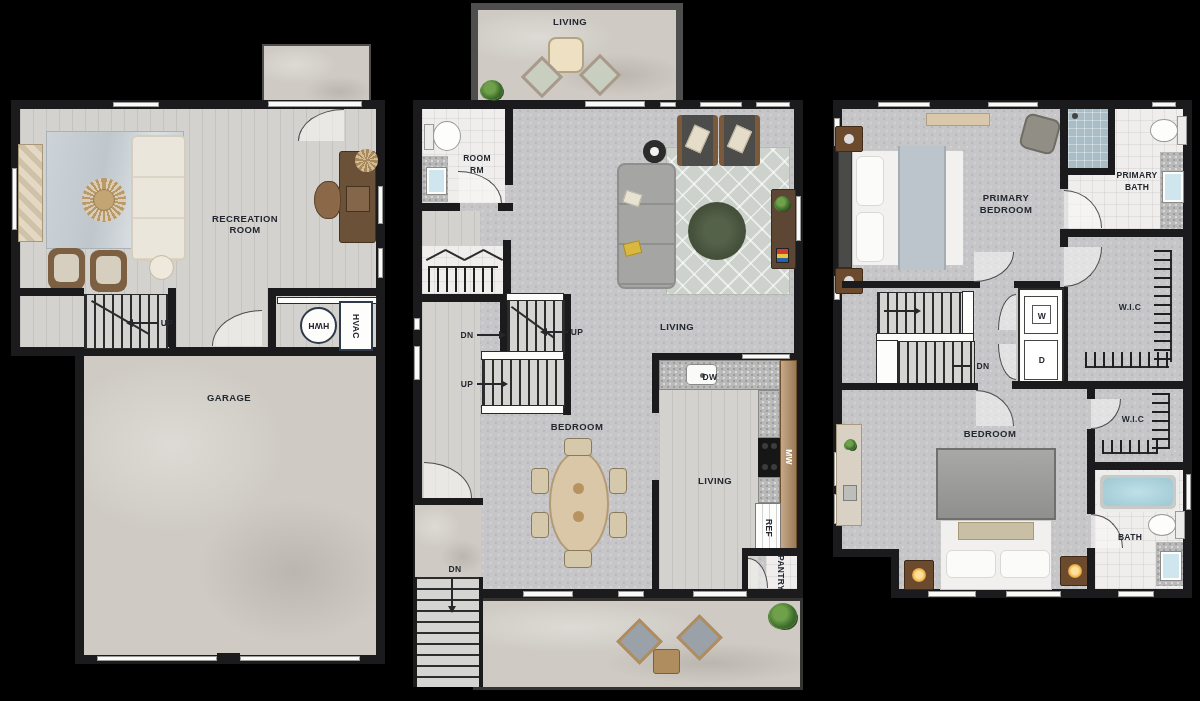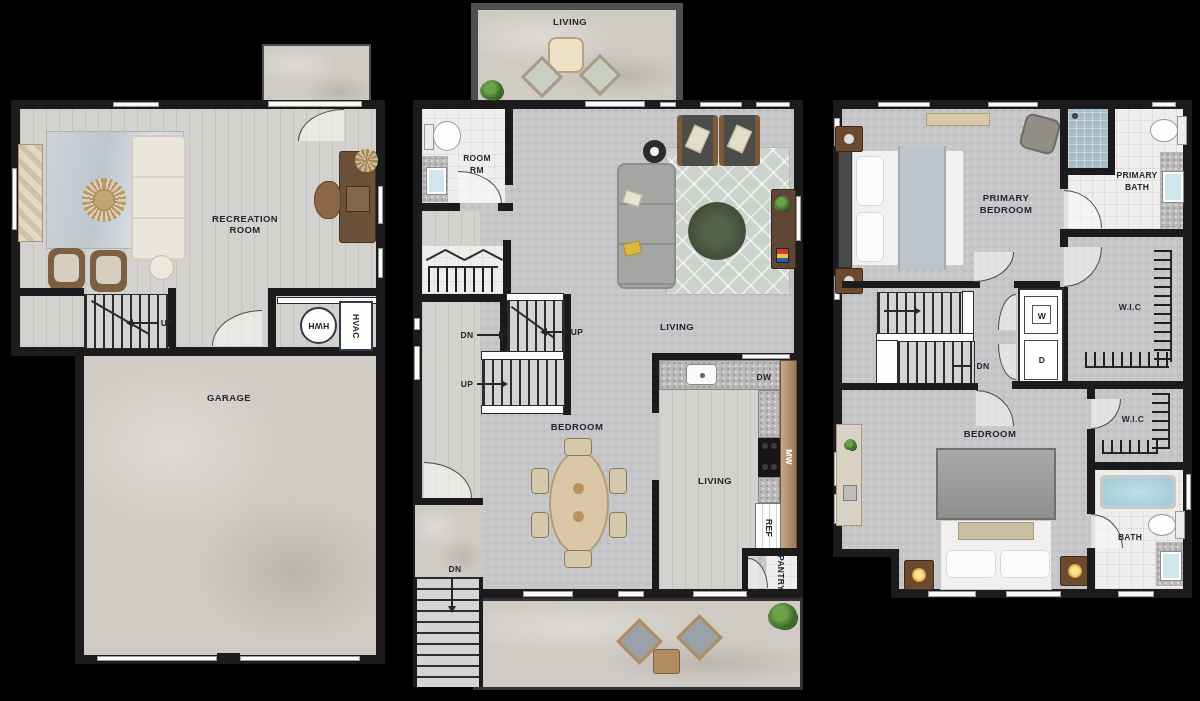--- a/index.html
+++ b/index.html
@@ -222,21 +222,21 @@
     <div class="wall" style="left:652px;top:353px;width:151px;height:7px;"></div>
     <div class="win" style="left:742px;top:354px;width:48px;height:5px;"></div>
     <div class="wall" style="left:652px;top:353px;width:7px;height:60px;"></div>
     <div class="wall" style="left:652px;top:480px;width:7px;height:109px;"></div>
     <div class="floor f-wood" style="left:659px;top:390px;width:99px;height:199px;"></div>
     <div class="fur" style="left:780px;top:360px;width:17px;height:193px;background:linear-gradient(90deg,#c7a888,#9a7a55);border:1px solid #6e522f;"></div>
     <div class="fur f-speck" style="left:659px;top:360px;width:121px;height:30px;border:1px solid #8a8a88;"></div>
     <div class="fur" style="left:686px;top:364px;width:31px;height:21px;background:#fafaf8;border:1.5px solid #8a8a88;border-radius:4px;">
       <div class="fur" style="left:13px;top:8px;width:5px;height:5px;border-radius:50%;background:#666;"></div>
     </div>
-    <span class="lbl small" style="left:764px;top:377px;">DW</span>
+    <span class="lbl small" style="left:710px;top:377px;">DW</span>
     <div class="fur f-speck" style="left:758px;top:390px;width:22px;height:48px;border:1px solid #8a8a88;"></div>
     <div class="fur" style="left:758px;top:438px;width:22px;height:39px;background:#161616;">
       <div class="fur" style="left:4px;top:5px;width:6px;height:6px;border-radius:50%;background:#3c3c3c;"></div>
       <div class="fur" style="left:13px;top:5px;width:6px;height:6px;border-radius:50%;background:#3c3c3c;"></div>
       <div class="fur" style="left:4px;top:26px;width:6px;height:6px;border-radius:50%;background:#3c3c3c;"></div>
       <div class="fur" style="left:13px;top:26px;width:6px;height:6px;border-radius:50%;background:#3c3c3c;"></div>
     </div>
     <span class="lbl small vert" style="left:789px;top:457px;color:#fff;">MW</span>
     <div class="fur f-speck" style="left:758px;top:477px;width:22px;height:26px;border:1px solid #8a8a88;"></div>
     <div class="fur" style="left:755px;top:503px;width:26px;height:50px;background:#fdfdfc;border:1.5px solid #7a7a78;background-image:repeating-linear-gradient(90deg,transparent 0 6px,#d2d2d0 6px 7px);"></div>

